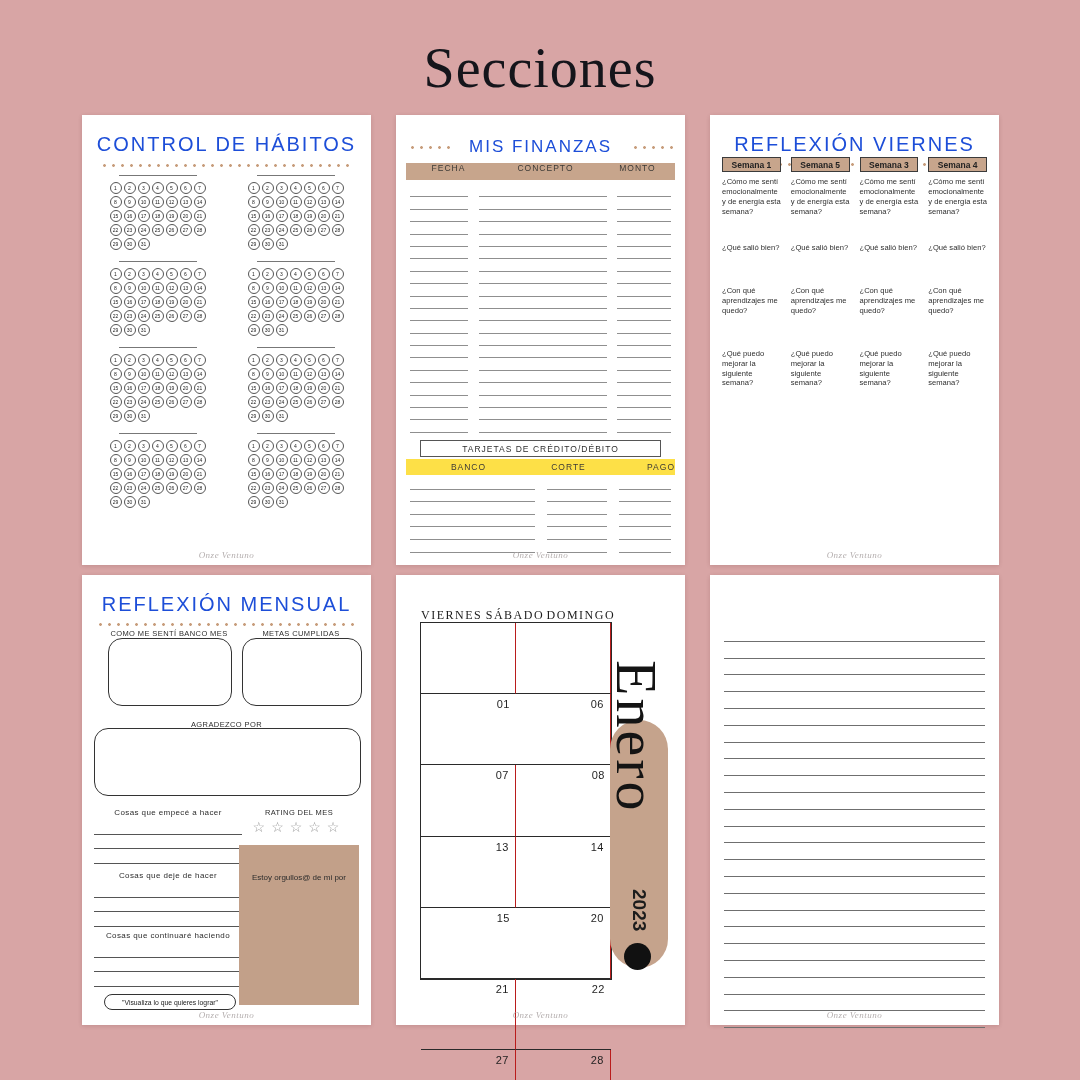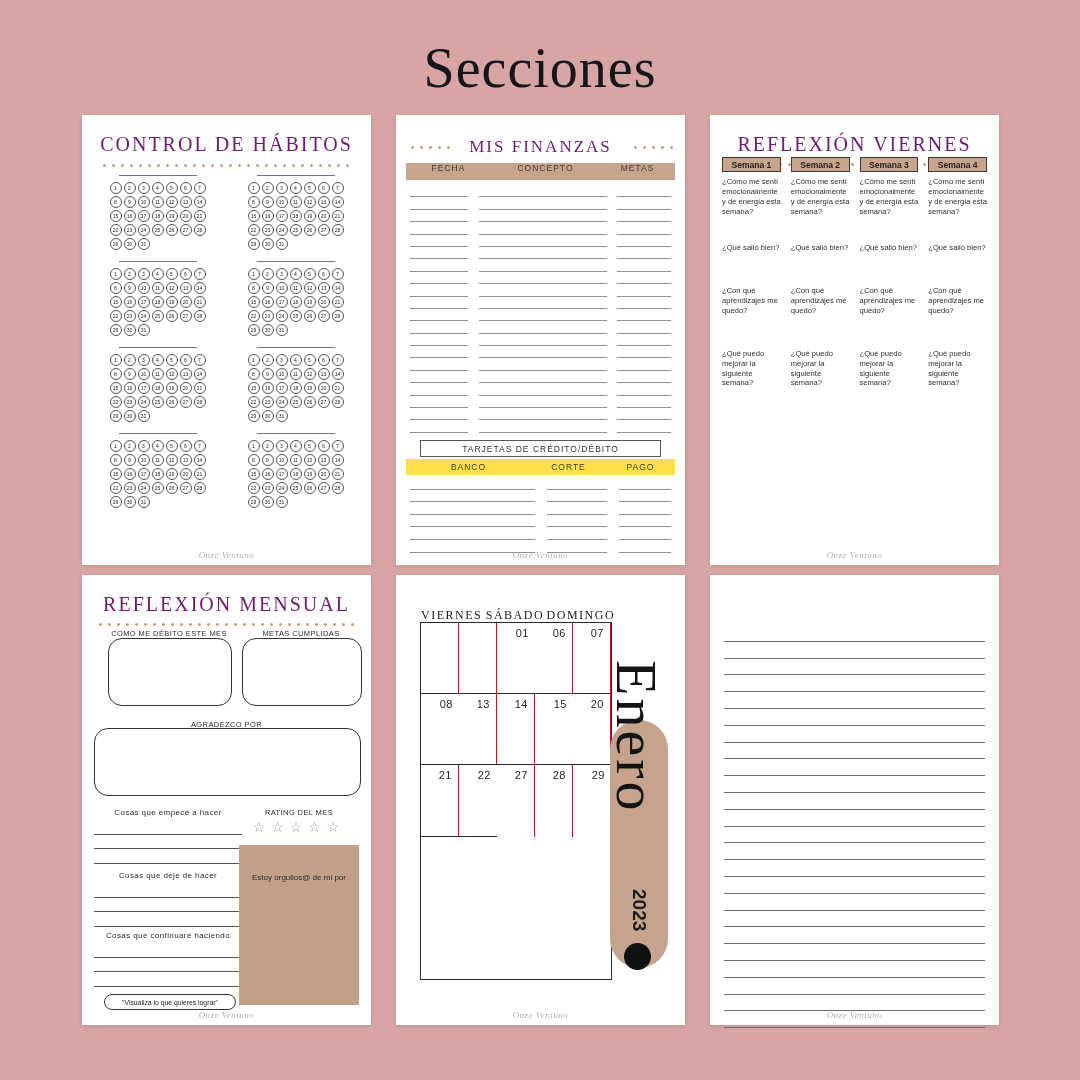--- a/index.html
+++ b/index.html
@@ -17,22 +17,22 @@
     font-size:56px;letter-spacing:1px;color:#15151b;
   }
   .page{
     position:absolute;width:289px;height:450px;background:#ffffff;
     box-shadow:0 1px 4px rgba(90,40,40,.18);
   }
   #p1{left:82px;top:115px}#p2{left:396px;top:115px}#p3{left:710px;top:115px}
   #p4{left:82px;top:575px}#p5{left:396px;top:575px}#p6{left:710px;top:575px}
 
   .ptitle{
-    font-family:Liberation Serif, serif;text-align:center;
-    letter-spacing:2px;color:#701a75;
+    font-family:Liberation Sans, sans-serif;text-align:center;
+    letter-spacing:2px;color:#1d4ed8;
   }
   .dotstrip{
     height:3px;
     background-image:radial-gradient(circle,#c79d7c 1.3px,transparent 1.5px);
     background-size:9px 3px;background-repeat:repeat-x;
   }
   .footer{
     position:absolute;bottom:5px;left:0;width:100%;text-align:center;
     font-family:"Liberation Serif",serif;font-style:italic;
     font-size:9px;color:#b5afaf;letter-spacing:.5px;
@@ -65,21 +65,21 @@
   .finance-rows{position:absolute;left:0;right:0;top:70px}
   .frow{display:flex;justify-content:space-between;align-items:flex-end;height:12.4px;padding:0 14px}
   .frow span{border-bottom:1px solid #8f8f8f;display:block}
   .f1{width:58px}.f2{width:128px}.f3{width:54px}
   .cards-titlebox{position:absolute;left:24px;right:24px;top:325px;height:15px;
     border:1px solid #555;display:flex;align-items:center;justify-content:center;
     font-size:8.5px;letter-spacing:1px;color:#2e2e2e}
   .kheader{position:absolute;left:10px;right:10px;top:344px;height:16px;
     background:#fde047;display:flex;align-items:center;
     font-size:8.5px;letter-spacing:1px;color:#3d3a36}
-  .kh1{width:125px;text-align:center}.kh2{width:75px;text-align:center}.kh3{flex:1;text-align:center}
+  .kh1{width:125px;text-align:center}.kh2{width:75px;text-align:center}.kh3{flex:1;text-align:right}
   .cards-rows{position:absolute;left:0;right:0;top:362px}
   .krow{display:flex;justify-content:space-between;align-items:flex-end;height:12.6px;padding:0 14px}
   .krow span{border-bottom:1px solid #8f8f8f;display:block}
   .k1{width:125px}.k2{width:60px}.k3{width:52px}
 
   
   #p3 .ptitle{margin-top:18px;font-size:20px}
   #p3 .dotstrip{margin:7px 12px 0 12px}
   .weekly-sections{position:absolute;left:12px;right:12px;top:42px;
     display:grid;grid-template-columns:1fr 1fr 1fr 1fr;column-gap:10px;row-gap:16px}
@@ -105,21 +105,21 @@
   .proud-box div{margin-top:28px;text-align:center;font-size:8px;color:#2b2b2b}
   .quote-pill{position:absolute;left:22px;top:419px;width:132px;height:16px;
     border:1px solid #333;border-radius:9px;box-sizing:border-box;
     display:flex;align-items:center;justify-content:center;font-size:6.8px;color:#222}
 
   
   .cal-headers{position:absolute;left:24px;top:33px;width:190px;display:flex}
   .cal-headers span{width:63.3px;text-align:center;
     font-family:Liberation Serif, serif;font-size:12px;letter-spacing:1.5px;color:#1b1b1b}
   .cal-grid{position:absolute;left:24px;top:47px;width:190px;height:356px;
-    border:1px solid #2a2a2a;display:grid;grid-template-columns:repeat(5,1fr);
+    border:1px solid #2a2a2a;display:grid;grid-template-columns:repeat(2,1fr);
     grid-auto-rows:71.2px;box-sizing:content-box}
   .ccell{border-right:1px solid #b91c1c;border-bottom:1px solid #2a2a2a;
     text-align:right;padding:4px 6px;box-sizing:border-box;
     font-size:11px;letter-spacing:.5px;color:#1f1f1f}
   .ccell:nth-child(3n){border-right:none}
   .ccell:nth-child(n+13){border-bottom:none}
   .month-pill{position:absolute;left:214px;top:145px;width:58px;height:248px;
     border-radius:29px;background:#c5a38c;z-index:0}
   .month-name{position:absolute;left:212px;top:6px;width:62px;height:312px;
     writing-mode:vertical-rl;font-family:"Liberation Serif",serif;
@@ -440,21 +440,21 @@
 
 <div class="page" id="p2">
   <div class="title-row">
     <div class="dotstrip"></div>
     <div class="ptitle">MIS FINANZAS</div>
     <div class="dotstrip"></div>
   </div>
   <div class="fheader">
     <span class="fh1">FECHA</span>
     <span class="fh2">CONCEPTO</span>
-    <span class="fh3">METAS</span>
+    <span class="fh3">MONTO</span>
   </div>
   <div class="finance-rows">
       <div class="frow">
         <span class="f1"></span>
         <span class="f2"></span>
         <span class="f3"></span>
       </div>
       <div class="frow">
         <span class="f1"></span>
         <span class="f2"></span>
@@ -597,21 +597,21 @@
   <div class="dotstrip"></div>
   <div class="weekly-sections">
       <div class="wsec">
         <div class="whead">Semana 1</div>
         <div class="wq wq0">¿Cómo me sentí emocionalmente y de energía esta semana?</div>
         <div class="wq wq1">¿Qué salió bien?</div>
         <div class="wq wq2">¿Con qué aprendizajes me quedo?</div>
         <div class="wq wq3">¿Qué puedo mejorar la siguiente semana?</div>
       </div>
       <div class="wsec">
-        <div class="whead">Semana 2</div>
+        <div class="whead">Semana 5</div>
         <div class="wq wq0">¿Cómo me sentí emocionalmente y de energía esta semana?</div>
         <div class="wq wq1">¿Qué salió bien?</div>
         <div class="wq wq2">¿Con qué aprendizajes me quedo?</div>
         <div class="wq wq3">¿Qué puedo mejorar la siguiente semana?</div>
       </div>
       <div class="wsec">
         <div class="whead">Semana 3</div>
         <div class="wq wq0">¿Cómo me sentí emocionalmente y de energía esta semana?</div>
         <div class="wq wq1">¿Qué salió bien?</div>
         <div class="wq wq2">¿Con qué aprendizajes me quedo?</div>
@@ -624,21 +624,21 @@
         <div class="wq wq2">¿Con qué aprendizajes me quedo?</div>
         <div class="wq wq3">¿Qué puedo mejorar la siguiente semana?</div>
       </div>
     </div>
   <div class="footer">Onze Ventuno</div>
 </div>
 
 <div class="page" id="p4">
   <div class="ptitle">REFLEXIÓN MENSUAL</div>
   <div class="dotstrip"></div>
-  <div class="mlabel" style="left:26px;top:54px;width:122px">COMO ME DÉBITO ESTE MES</div>
+  <div class="mlabel" style="left:26px;top:54px;width:122px">COMO ME SENTÍ BANCO MES</div>
   <div class="mlabel" style="left:160px;top:54px;width:118px">METAS CUMPLIDAS</div>
   <div class="mbox" style="left:26px;top:63px;width:122px;height:66px"></div>
   <div class="mbox" style="left:160px;top:63px;width:118px;height:66px"></div>
   <div class="mlabel" style="left:0;top:145px;width:289px">AGRADEZCO POR</div>
   <div class="mbox" style="left:12px;top:153px;width:265px;height:66px"></div>
 
   <div class="mlabel" style="left:12px;top:233px;width:148px;font-size:8px">Cosas que empecé a hacer</div>
   <div class="lines-group" style="top:245px">
       <div class="mline"></div>
       <div class="mline"></div>

